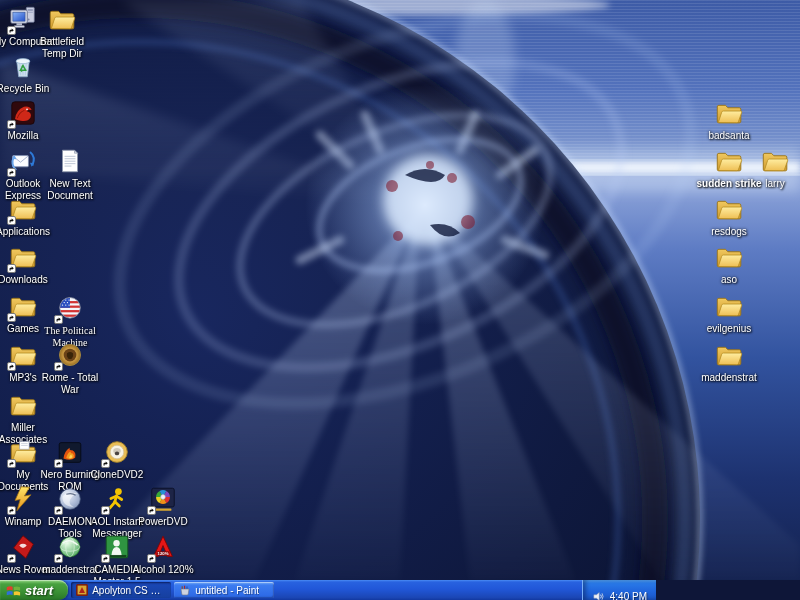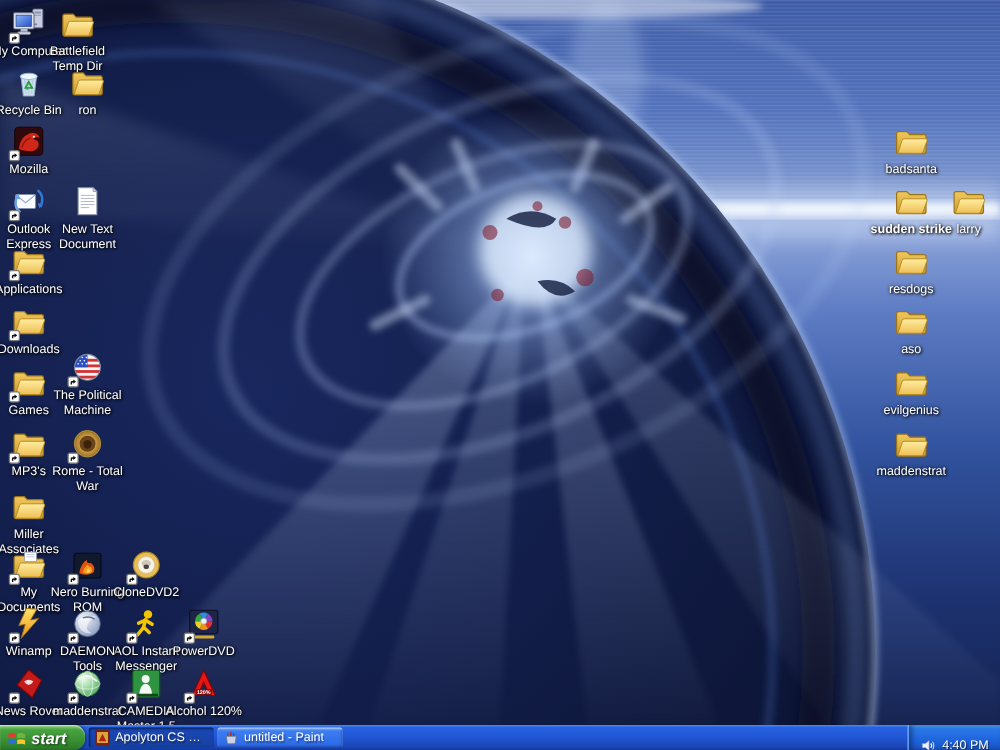--- a/index.html
+++ b/index.html
@@ -6,21 +6,21 @@
   .desktop{position:absolute;left:0;top:0;width:800px;height:580px;overflow:hidden;background:#0e1638;}
   svg.wall{position:absolute;left:0;top:0;}
   #icons{position:absolute;left:0;top:0;width:800px;height:580px;}
   .dicon{position:absolute;width:72px;text-align:center;cursor:default;}
   .ic{width:30px;height:30px;margin:0 auto;position:relative;}
   .ic > svg{width:30px;height:30px;display:block;}
   .sc{position:absolute;left:-1px;bottom:-1px;width:9px;height:9px;background:#fff;border:1px solid #7a7a7a;border-radius:2px;box-sizing:border-box;}
   .sc svg{width:7px;height:7px;display:block;}
   .lbl{margin-top:2px;font-size:10px;line-height:12px;color:#fff;white-space:pre-line;
        text-shadow:1px 1px 2px rgba(0,0,0,.95),0 0 3px rgba(0,0,0,.85);}
-  .taskbar{position:absolute;left:0;bottom:0;width:800px;height:20px;display:flex;align-items:stretch;
+  .taskbar{position:absolute;left:0;bottom:0;width:656px;height:20px;display:flex;align-items:stretch;
        background:linear-gradient(#4a8cf4,#2862e0 10%,#2157d8 45%,#1b46b4 88%,#1238a0);}
   .start{display:flex;align-items:center;gap:3px;padding:0 15px 0 5px;border-radius:0 9px 9px 0;
        background:linear-gradient(#8ed47e,#48a13f 20%,#3c9336 55%,#2d7e2a 90%,#256e24);
        box-shadow:inset 0 1px 1px rgba(255,255,255,.5),1px 0 3px rgba(0,0,0,.45);}
   .slabel{color:#fff;font-weight:bold;font-style:italic;font-size:13px;text-shadow:1px 1px 2px rgba(0,0,0,.6);}
   .flag svg{width:17px;height:15px;display:block;}
   .tasks{flex:1;display:flex;gap:3px;padding:2px 3px;align-items:stretch;overflow:hidden;}
   .task{width:90px;min-width:90px;display:flex;align-items:center;gap:4px;padding:0 5px;border-radius:2px;
        font-size:10px;color:#fff;overflow:hidden;white-space:nowrap;}
   .task.active{background:linear-gradient(#1a48b8,#16409f);box-shadow:inset 1px 1px 2px rgba(0,0,30,.6);}
@@ -197,29 +197,20 @@
             <path d="M19.4 13 L18.4 26" stroke="#b5d0e6" stroke-width="1.2" fill="none"></path>
             <ellipse cx="16" cy="10.8" rx="7.3" ry="2.7" fill="#ecf5fc" stroke="#93b4d0" stroke-width="0.8"></ellipse>
             <path d="M13.2 20.6 L16 15.6 L18.8 20.6 Z" fill="none" stroke="#2f9e3f" stroke-width="1.6"></path>
             <path d="M16 15 l-1.8 1 1 1.6 Z" fill="#2f9e3f"></path>
             <path d="M13.4 21.2 l2 -0.4 -0.4 1.9 Z" fill="#2f9e3f"></path>
             <path d="M18.6 21.2 l-0.6 -1.8 1.8 0.6 Z" fill="#2f9e3f"></path>
           </svg>
         </div>
         <div class="lbl">Recycle Bin</div>
       </div>
-      <div class="dicon" style="left: 34px; top: 51px;">
-        <div class="ic">
-          <svg viewBox="0 0 32 32">
-            <path d="M3.5 9.5 Q3.5 7.8 5.2 7.8 L12.2 7.8 L14.8 10.4 L27 10.4 Q28.6 10.4 28.6 12 L28.6 24.8 Q28.6 26.5 27 26.5 L5.2 26.5 Q3.5 26.5 3.5 24.8 Z" fill="url(#gFoldDark)" stroke="#9a7419"></path>
-            <path d="M4.6 26.2 L8.2 15.2 Q8.6 13.9 10 13.9 L28.4 13.9 Q30 13.9 29.5 15.4 L26.1 25.1 Q25.7 26.3 24.4 26.3 Z" fill="url(#gFoldLight)" stroke="#b3891f" stroke-width="0.8"></path>
-          </svg>
-        </div>
-        <div class="lbl">ron</div>
-      </div>
       <div class="dicon" style="left: -13px; top: 98px;">
         <div class="ic">
           <svg viewBox="0 0 32 32">
             <rect x="4" y="4" width="24" height="24" rx="3.5" fill="#30090d" stroke="#160305" stroke-width="0.8"></rect>
             <path d="M7.5 22.5 Q8.5 12.5 17 9.2 Q23.5 8 25.2 12.8 Q21.5 11.8 19.8 14 Q26 15.2 24 20.8 Q21 25.8 13.5 24.2 Q9.5 24 7.5 22.5 Z" fill="#cf2818"></path>
             <path d="M10 21.5 Q12 15 17.5 13.2" fill="none" stroke="#8e1408" stroke-width="1.1"></path>
             <circle cx="20.3" cy="12.1" r="0.9" fill="#ffffff"></circle>
           </svg>
           <span class="sc">
             <svg viewBox="0 0 10 10">
@@ -300,21 +291,21 @@
             <path d="M4.6 26.2 L8.2 15.2 Q8.6 13.9 10 13.9 L28.4 13.9 Q30 13.9 29.5 15.4 L26.1 25.1 Q25.7 26.3 24.4 26.3 Z" fill="url(#gFoldLight)" stroke="#b3891f" stroke-width="0.8"></path>
           </svg>
           <span class="sc">
             <svg viewBox="0 0 10 10">
               <path d="M2.2 8 L2.2 5.4 Q2.2 3.9 3.7 3.9 L5.2 3.9 L5.2 2.2 L8.3 4.7 L5.2 7.2 L5.2 5.6 L4.2 5.6 Q3.8 5.6 3.8 6 L3.8 8 Z" fill="#101010"></path>
             </svg>
           </span>
         </div>
         <div class="lbl">Games</div>
       </div>
-      <div class="dicon" style="left: 34px; top: 279px;">
+      <div class="dicon" style="left: 34px; top: 293px; font-family: Liberation Serif, serif;">
         <div class="ic">
           <svg viewBox="0 0 32 32">
             <defs>
               <clipPath id="cGl">
                 <circle cx="16" cy="15.8" r="11"></circle>
               </clipPath>
             </defs>
             <circle cx="16" cy="15.8" r="11" fill="#f4f6fb"></circle>
             <g clip-path="url(#cGl)">
               <rect x="5" y="8.6" width="22" height="2.4" fill="#d23434"></rect>

